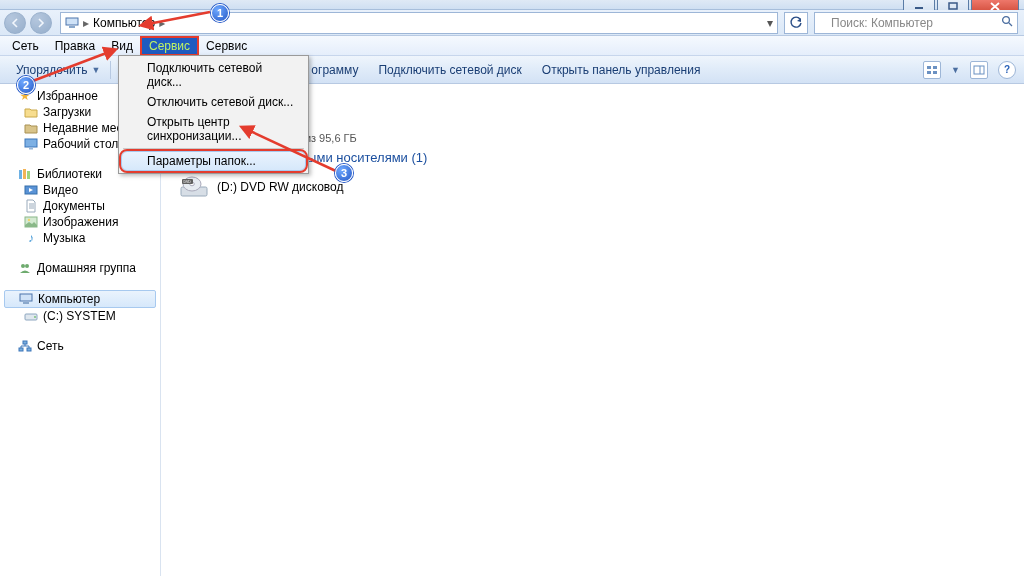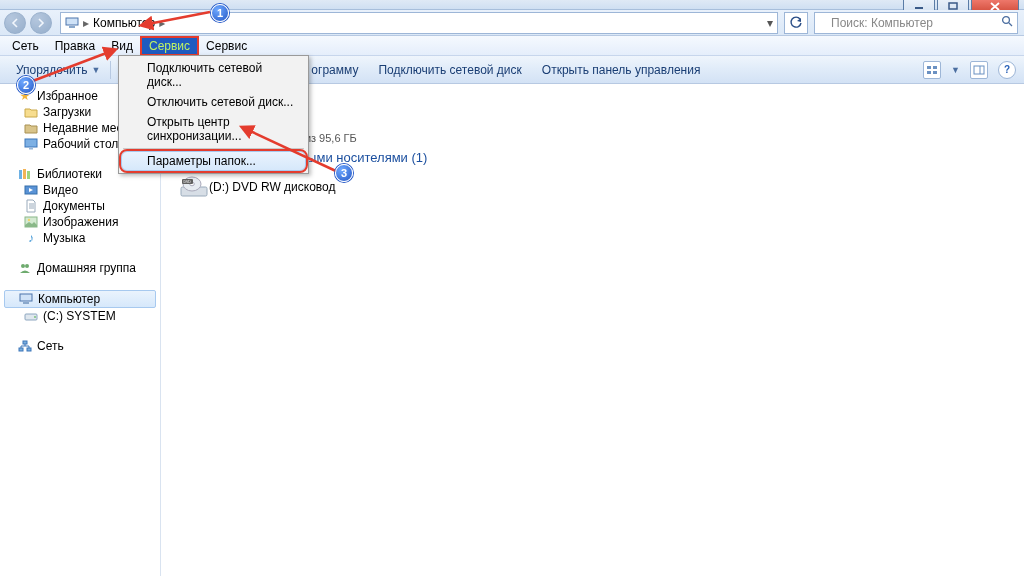--- a/index.html
+++ b/index.html
@@ -193,21 +193,21 @@
     padding: 6px 0 4px 6px;
     display:flex; align-items:center; gap:4px;
   }
   .group-header .tri { font-size:10px; color:#3a64a7;}
   .storage-line {
     padding-left: 48px;
     color:#555;
     font-size:11px;
   }
   .drive-item {
-    display:flex; align-items:center; 
+    display:flex; align-items:center; gap:8px;
     padding: 6px 12px 0 14px;
   }
   .drive-icon {
     width:30px; height:24px; display:flex; align-items:center; justify-content:center;
   }
 
   
   .dropdown {
     position: absolute;
     left: 118px;

